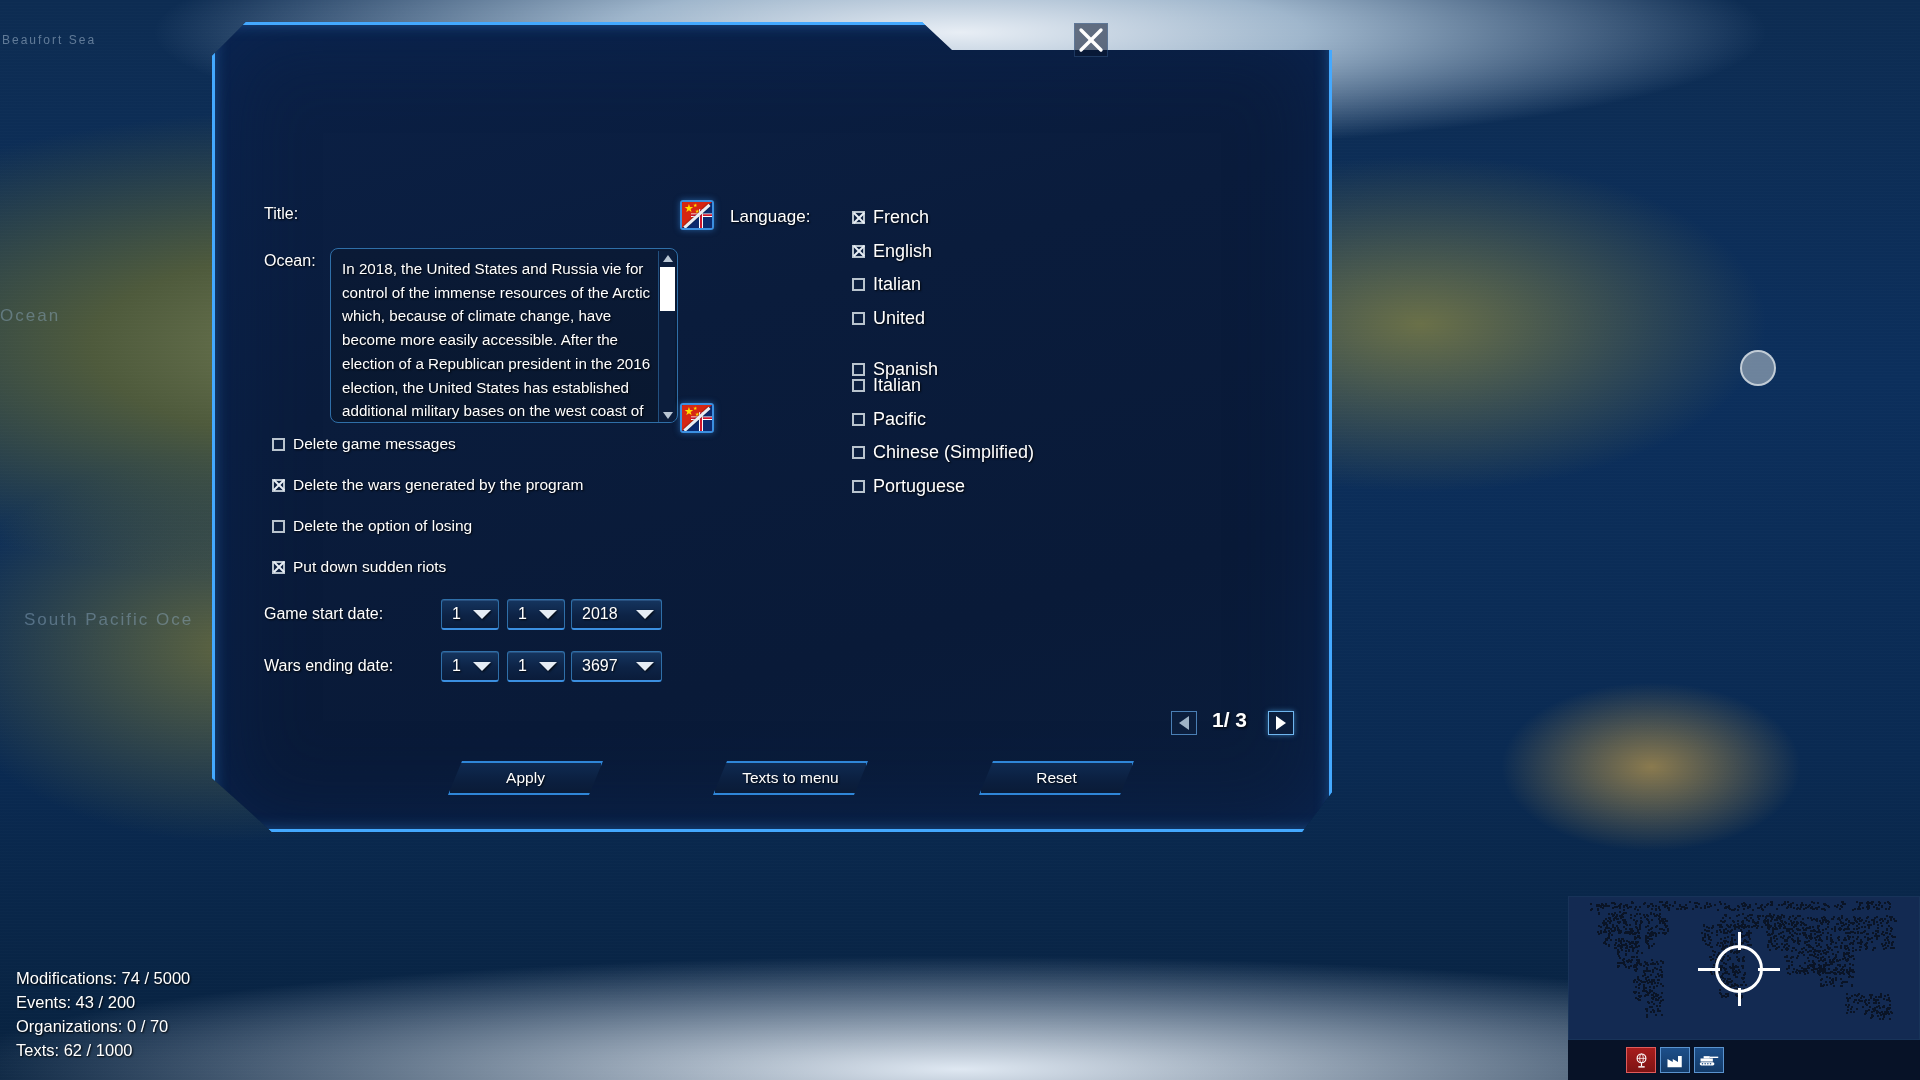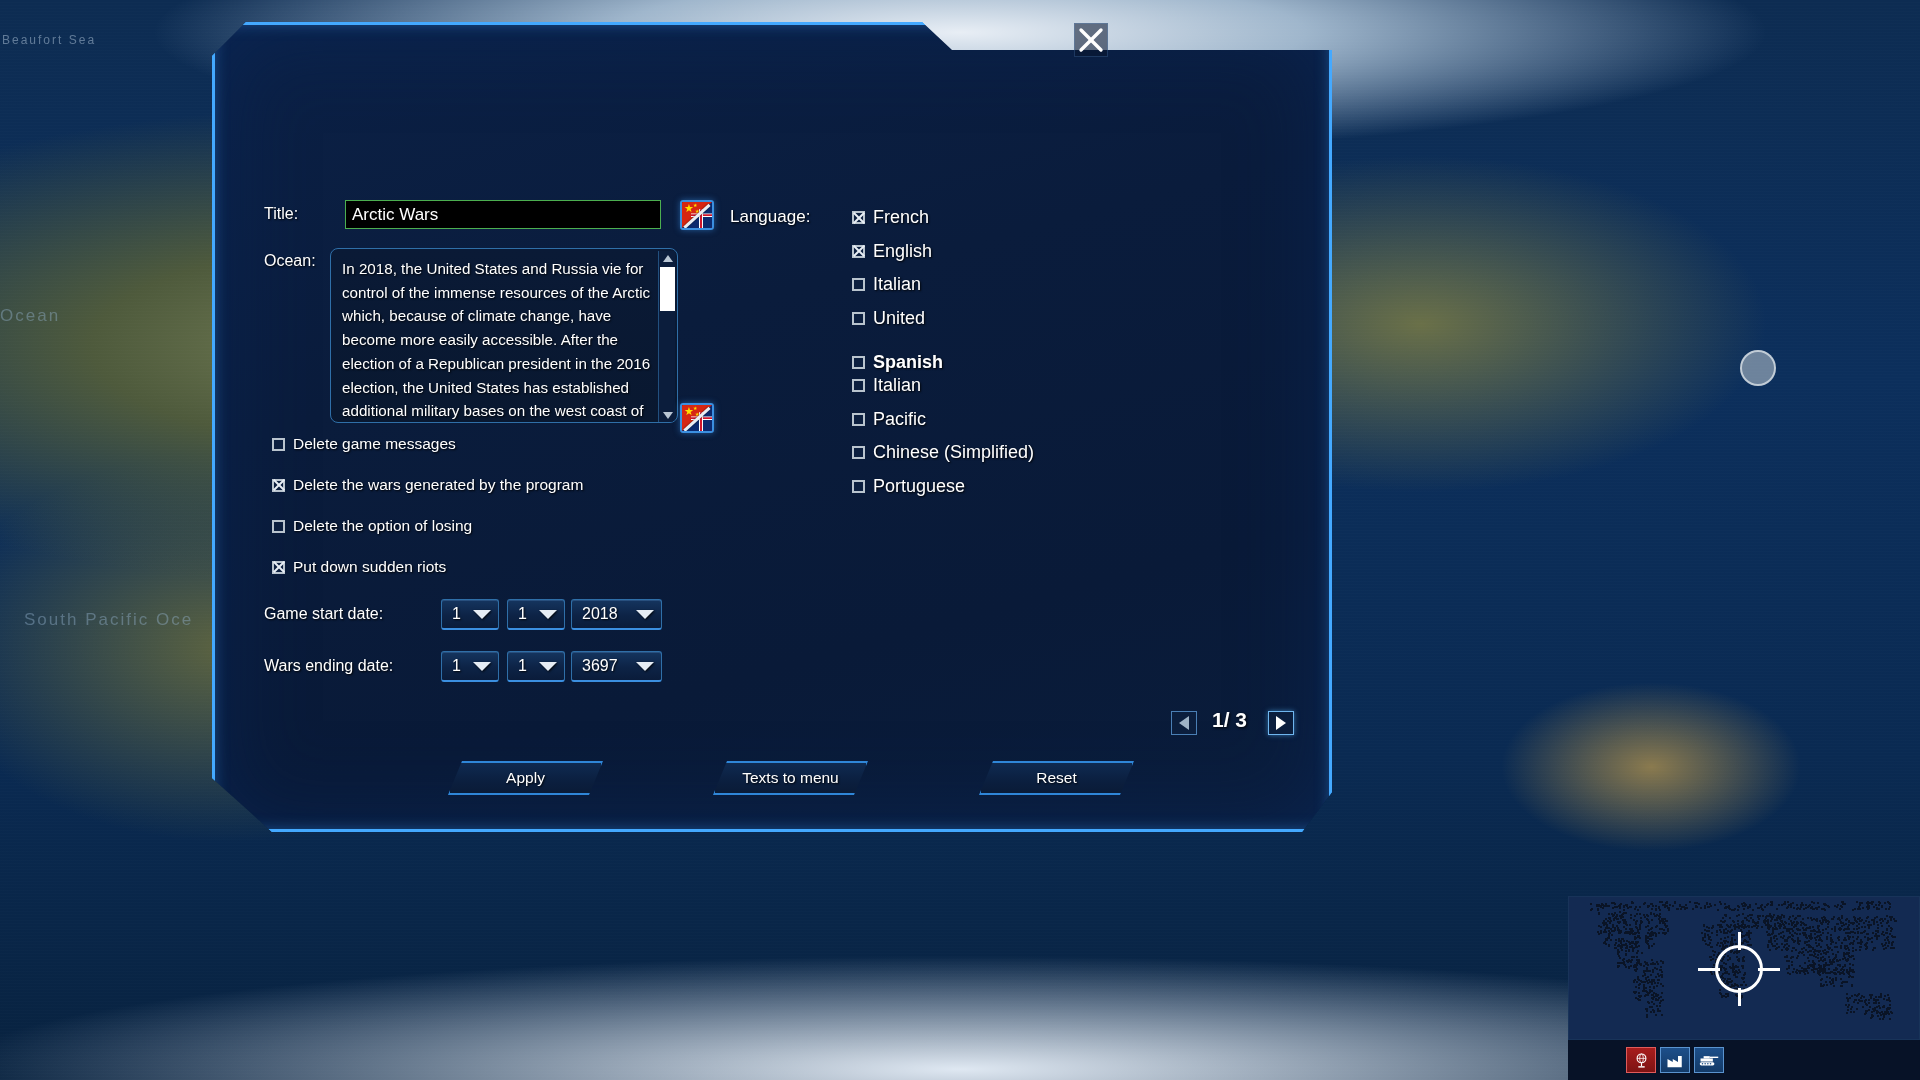--- a/index.html
+++ b/index.html
@@ -332,20 +332,26 @@
 <div id="root">
 
   <div class="bg"></div>
   <div class="bg-noise"></div>
   <div class="ocean-label" style="left:0px;top:306px;">Ocean</div>
   <div class="ocean-label" style="left:24px;top:610px;">South Pacific Oce</div>
   <div class="ocean-label" style="left:2px;top:33px;font-size:12px;color:rgba(180,200,220,.5);">Beaufort Sea</div>
 
   <div style="position:absolute;left:1740px;top:350px;width:36px;height:36px;border-radius:50%;background:rgba(190,200,210,.55);border:2px solid rgba(230,235,240,.7);"></div>
 
+  <div class="stats">
+    <div>Modifications: 74 /  5000</div>
+    <div>Events: 43 /  200</div>
+    <div>Organizations: 0 /  70</div>
+    <div>Texts: 62 /  1000</div>
+  </div>
 
   <div class="minimap">
     <div class="mm-canvas" id="mmcanvas" style="background: rgb(19, 42, 82);">
         <i class="sq-dot" style="left:30.6px;top:29.0px;width:2px;height:2px;background:#0a1426;"></i>
         <i class="sq-dot" style="left:94.4px;top:32.1px;width:2px;height:2px;background:#0a1426;"></i>
         <i class="sq-dot" style="left:56.0px;top:31.1px;width:2px;height:2px;background:#0a1426;"></i>
         <i class="sq-dot" style="left:86.3px;top:28.5px;width:2px;height:2px;background:#0a1426;"></i>
         <i class="sq-dot" style="left:36.3px;top:24.9px;width:2px;height:2px;background:#0a1426;"></i>
         <i class="sq-dot" style="left:45.1px;top:15.0px;width:2px;height:2px;background:#0a1426;"></i>
         <i class="sq-dot" style="left:61.2px;top:17.1px;width:2px;height:2px;background:#0a1426;"></i>
@@ -2468,21 +2474,20 @@
   </div>
 
   <div class="modal">
     <div class="modal-frame"></div>
     <div class="modal-glow"></div>
 
     <div class="modal-inner">
 
 
       <div class="lbl" style="left:52px;top:183px;">Title:</div>
-      <input class="title-input" value="Arctic Wars" style="">
 
       <div class="flag-btn" style="left:468px;top:178px;">
         <div class="flag-cn"></div>
         <div class="flag-uk"></div>
         <div class="uk-cross-w1"></div>
           <div class="uk-cross-r1"></div>
         <div class="uk-cross-w2"></div>
           <div class="uk-cross-r2"></div>
         <div class="cn-star" style="left:2px;top:1px;">★</div>
         <div class="cn-star s2" style="left:11px;top:1px;">★</div>
@@ -2529,21 +2534,21 @@
             <span class="cblabel big">English</span>
           </div>
           <div class="cbrow" style="left: 640px; top: 252.2px;">
             <span class="cbox"></span>
             <span class="cblabel big">Italian</span>
           </div>
           <div class="cbrow" style="left: 640px; top: 285.8px;">
             <span class="cbox"></span>
             <span class="cblabel big">United</span>
           </div>
-          <div class="cbrow" style="left: 640px; top: 330px; font-weight: bold;">
+          <div class="cbrow" style="left: 640px; top: 337px;">
             <span class="cbox"></span>
             <span class="cblabel big">Spanish</span>
           </div>
           <div class="cbrow" style="left: 640px; top: 353px;">
             <span class="cbox"></span>
             <span class="cblabel big">Italian</span>
           </div>
           <div class="cbrow" style="left: 640px; top: 386.6px;">
             <span class="cbox"></span>
             <span class="cblabel big">Pacific</span>

